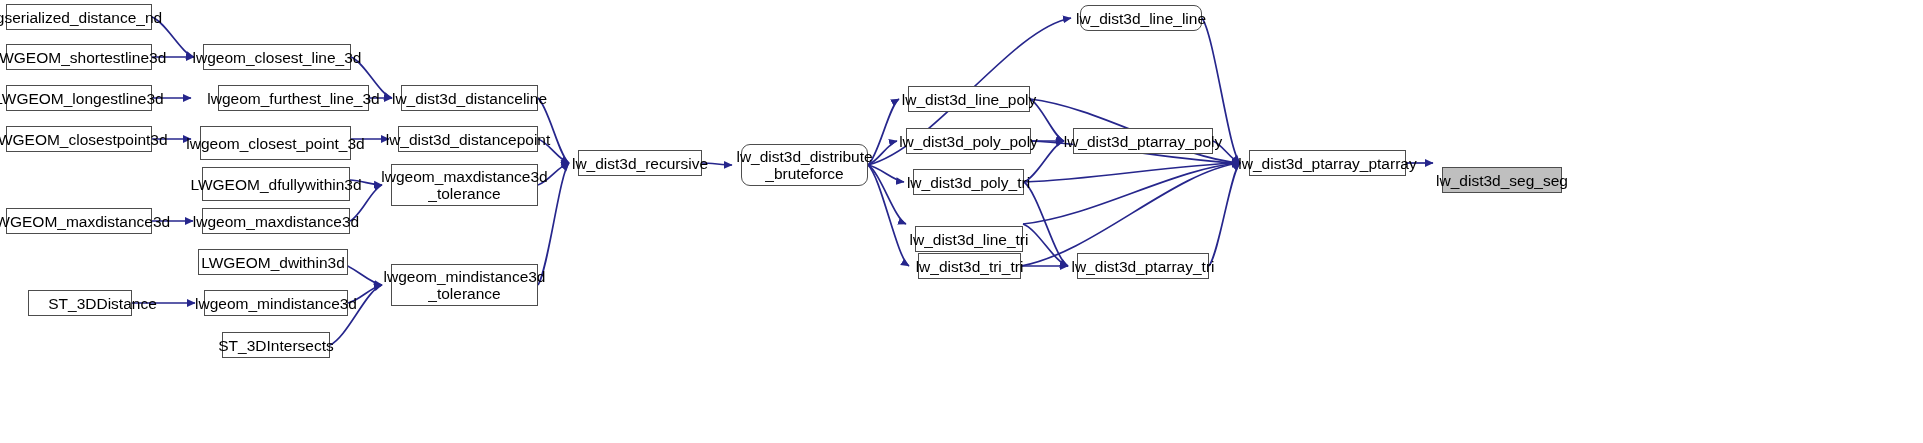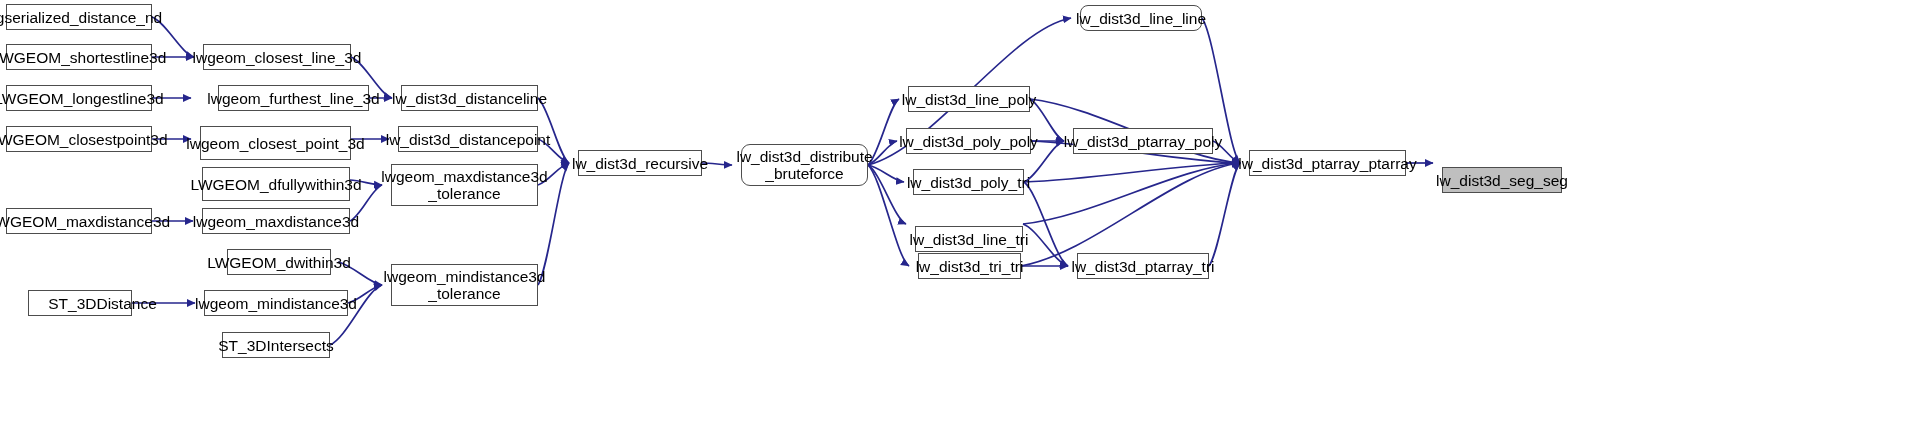--- a/index.html
+++ b/index.html
@@ -89,21 +89,21 @@
       <div class="node" style="left: 6px; top: 44px; width: 146px; height: 26px;"><span>LWGEOM_shortestline3d</span></div>
       <div class="node" style="left: 6px; top: 85px; width: 146px; height: 26px;"><span>LWGEOM_longestline3d</span></div>
       <div class="node" style="left: 6px; top: 126px; width: 146px; height: 26px;"><span>LWGEOM_closestpoint3d</span></div>
       <div class="node" style="left: 6px; top: 208px; width: 146px; height: 26px;"><span>LWGEOM_maxdistance3d</span></div>
       <div class="node" style="left: 28px; top: 290px; width: 104px; height: 26px; padding-left: 45px;"><span>ST_3DDistance</span></div>
       <div class="node" style="left: 203px; top: 44px; width: 148px; height: 26px;"><span>lwgeom_closest_line_3d</span></div>
       <div class="node" style="left: 218px; top: 85px; width: 151px; height: 26px;"><span>lwgeom_furthest_line_3d</span></div>
       <div class="node" style="left: 200px; top: 126px; width: 151px; height: 34px;"><span>lwgeom_closest_point_3d</span></div>
       <div class="node" style="left: 202px; top: 167px; width: 148px; height: 34px;"><span>LWGEOM_dfullywithin3d</span></div>
       <div class="node" style="left: 202px; top: 208px; width: 148px; height: 26px;"><span>lwgeom_maxdistance3d</span></div>
-      <div class="node" style="left: 227px; top: 249px; width: 104px; height: 26px;"><span>LWGEOM_dwithin3d</span></div>
+      <div class="node" style="left: 198px; top: 249px; width: 150px; height: 26px;"><span>LWGEOM_dwithin3d</span></div>
       <div class="node" style="left: 204px; top: 290px; width: 144px; height: 26px;"><span>lwgeom_mindistance3d</span></div>
       <div class="node" style="left: 222px; top: 332px; width: 108px; height: 26px;"><span>ST_3DIntersects</span></div>
       <div class="node" style="left: 401px; top: 85px; width: 137px; height: 26px;"><span>lw_dist3d_distanceline</span></div>
       <div class="node" style="left: 398px; top: 126px; width: 140px; height: 26px;"><span>lw_dist3d_distancepoint</span></div>
       <div class="node" style="left: 391px; top: 164px; width: 147px; height: 42px;"><span>lwgeom_maxdistance3d
 _tolerance</span></div>
       <div class="node" style="left: 391px; top: 264px; width: 147px; height: 42px;"><span>lwgeom_mindistance3d
 _tolerance</span></div>
       <div class="node" style="left: 578px; top: 150px; width: 124px; height: 26px;"><span>lw_dist3d_recursive</span></div>
       <div class="node" style="left: 741px; top: 144px; width: 127px; height: 42px; border-radius: 9px;"><span>lw_dist3d_distribute

